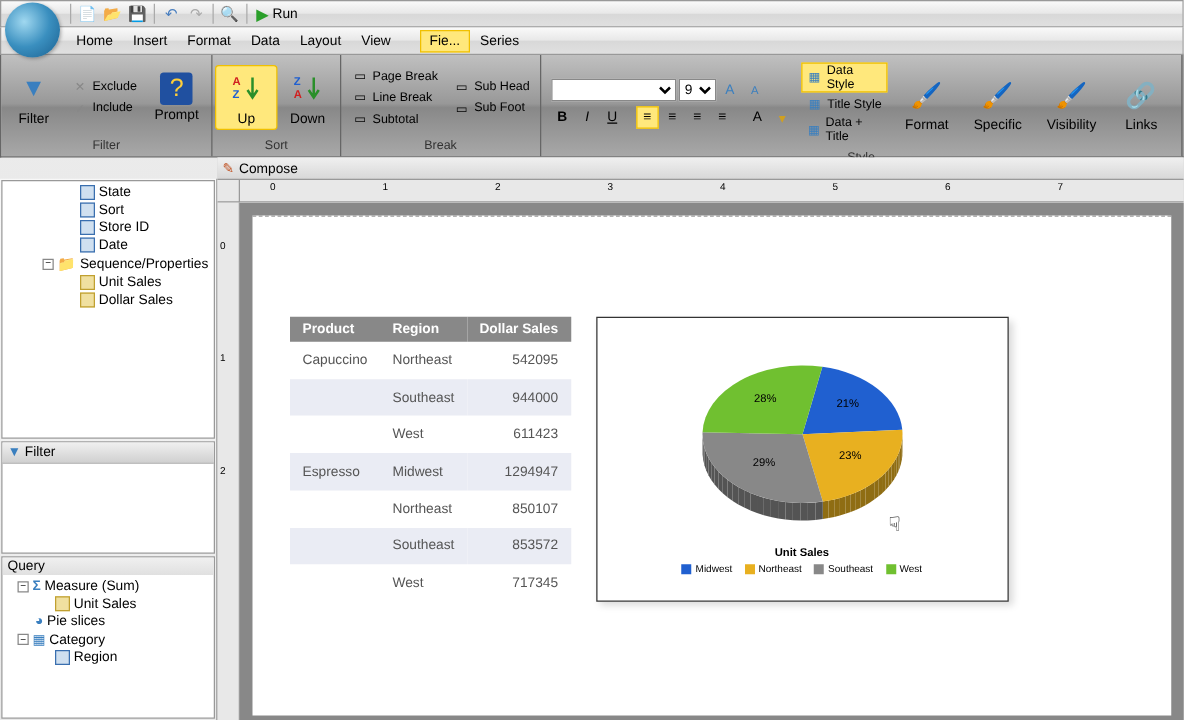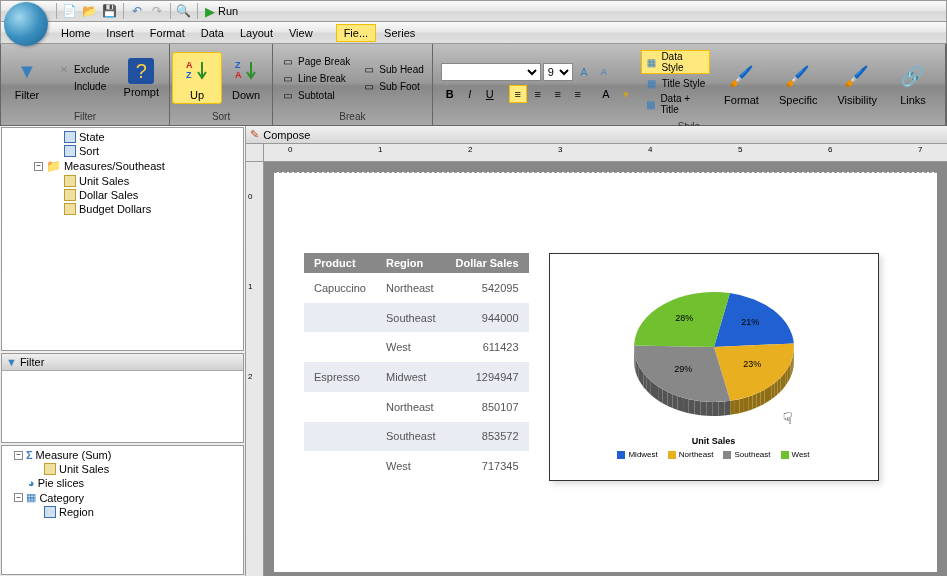--- a/index.html
+++ b/index.html
@@ -172,25 +172,26 @@
 }
 
 
 .main-area {
   display: flex;
   height: calc(576px - 126px);
 }
 
 
 .left-panel {
-  width: 246px;
+  width: 174px;
   display: flex;
   flex-direction: column;
   background: linear-gradient(to bottom, #f8f8f8, #e8e8e8);
   border-right: 1px solid #999;
+  margin-top: 17px;
 }
 .tree-panel {
   flex: 1;
   background: white;
   border: 1px solid #999;
   margin: 1px;
   overflow: auto;
   padding: 2px;
 }
 .tree-item {
@@ -565,47 +566,52 @@
   <div class="left-panel">
     <div class="tree-panel">
       <div class="tree-item" style="padding-left:60px">
           <span class="tree-icon dim-icon"></span>
           <span>State</span>
         </div>
       <div class="tree-item" style="padding-left:60px">
           <span class="tree-icon dim-icon"></span>
           <span>Sort</span>
         </div>
+      <div class="tree-item" style="padding-left:60px">
+          <span class="tree-icon dim-icon"></span>
+          <span>Store ID</span>
+        </div>
+      <div class="tree-item" style="padding-left:60px">
+          <span class="tree-icon dim-icon"></span>
+          <span>Date</span>
+        </div>
       <div class="tree-item" style="padding-left:30px">
           <span class="tree-toggle">−</span>
           <span class="folder-icon">📁</span>
-          <span>Measures/Southeast</span>
+          <span>Sequence/Properties</span>
         </div>
       <div class="tree-item" style="padding-left:60px">
           <span class="tree-icon meas-icon"></span>
           <span>Unit Sales</span>
         </div>
       <div class="tree-item" style="padding-left:60px">
           <span class="tree-icon meas-icon"></span>
           <span>Dollar Sales</span>
-        </div>
-      <div class="tree-item" style="padding-left:60px">
-          <span class="tree-icon meas-icon"></span>
-          <span>Budget Dollars</span>
         </div>
     </div>
 
     <div class="filter-panel">
       <div class="filter-header">
         <span style="color:#3a7fbf">▼</span>
         <span>Filter</span>
       </div>
     </div>
 
     <div class="query-panel">
+      <div class="query-header">Query</div>
       <div style="padding:2px">
         <div class="tree-item" style="padding-left:10px">
             <span class="tree-toggle">−</span>
             <span style="color:#3a7fbf;font-weight:bold">Σ</span>
             <span>Measure (Sum)</span>
           </div>
         <div class="tree-item" style="padding-left:40px">
             <span class="tree-icon meas-icon"></span>
             <span>Unit Sales</span>
           </div>

